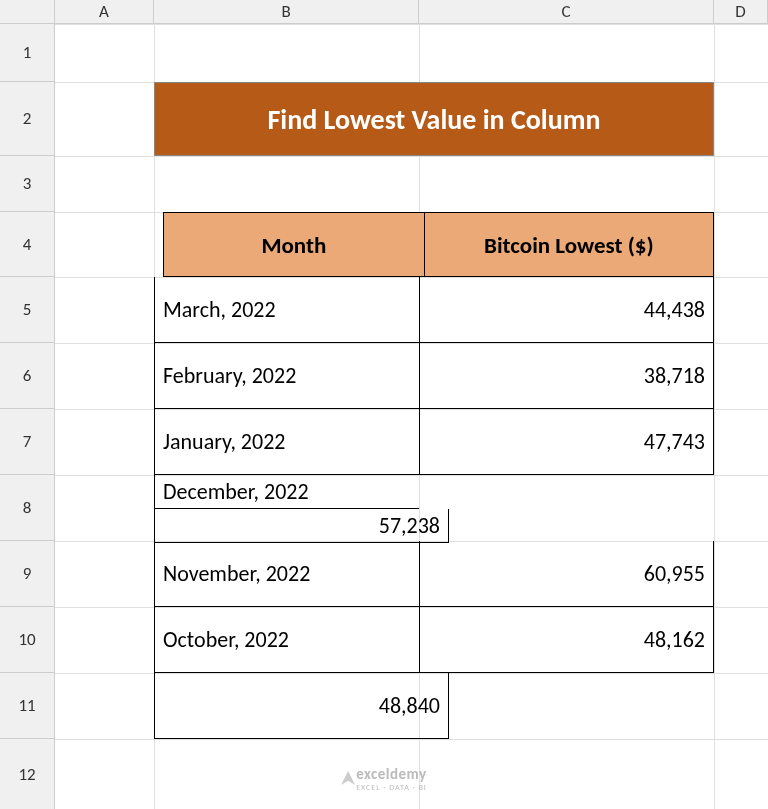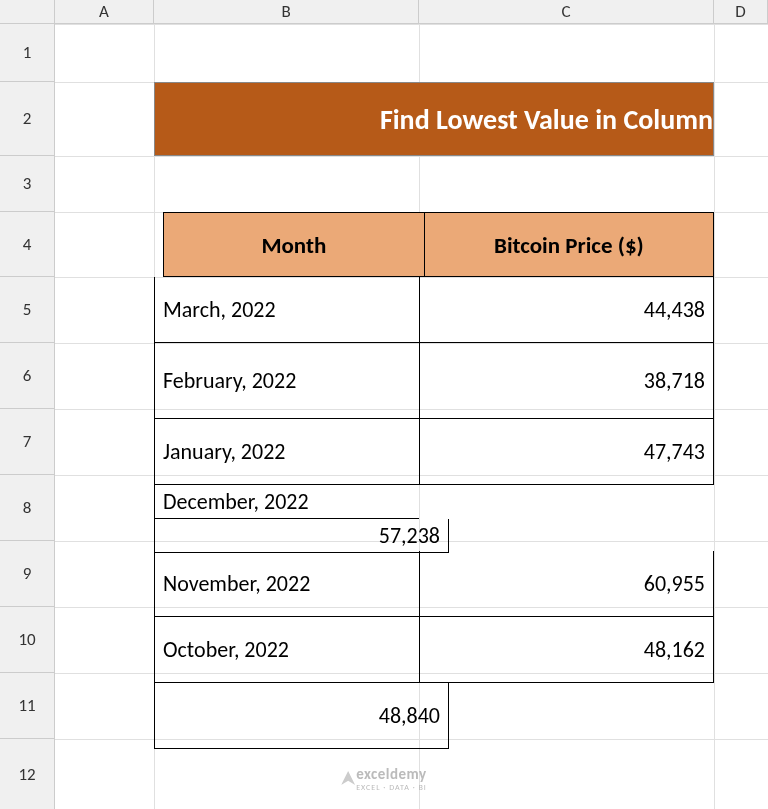--- a/index.html
+++ b/index.html
@@ -81,35 +81,35 @@
         <div class="hline" style="top: 253px;"></div>
         <div class="hline" style="top: 319px;"></div>
         <div class="hline" style="top: 385px;"></div>
         <div class="hline" style="top: 451px;"></div>
         <div class="hline" style="top: 517px;"></div>
         <div class="hline" style="top: 583px;"></div>
         <div class="hline" style="top: 649px;"></div>
         <div class="hline" style="top: 715px;"></div>
       </div>
 
-    <div class="title-banner" id="titleBanner" style="top: 58px; height: 74px; justify-content: flex-end;">
+    <div class="title-banner" id="titleBanner" style="top: 58px; height: 74px;">
       <span>Find Lowest Value in Column</span>
     </div>
 
     <div class="data-table-area" id="dataTable" style="top: 188px;">
       <div class="table-header" style="height: 65px;">
         <div class="th th-month">Month</div>
-        <div class="th th-price">Bitcoin Price ($)</div>
+        <div class="th th-price">Bitcoin Lowest ($)</div>
       </div>
       <div id="tableBody">
           <div class="table-row" style="height: 66px;">
             <div class="td td-month">March, 2022</div>
             <div class="td td-price">44,438</div>
           </div>
-          <div class="table-row" style="height: 76px; justify-content: flex-end;">
+          <div class="table-row" style="height: 66px; justify-content: flex-end;">
             <div class="td td-month">February, 2022</div>
             <div class="td td-price">38,718</div>
           </div>
           <div class="table-row" style="height: 66px;">
             <div class="td td-month">January, 2022</div>
             <div class="td td-price">47,743</div>
           </div>
           <div class="table-row" style="height: 66px; flex-direction: column;">
             <div class="td td-month">December, 2022</div>
             <div class="td td-price">57,238</div>

